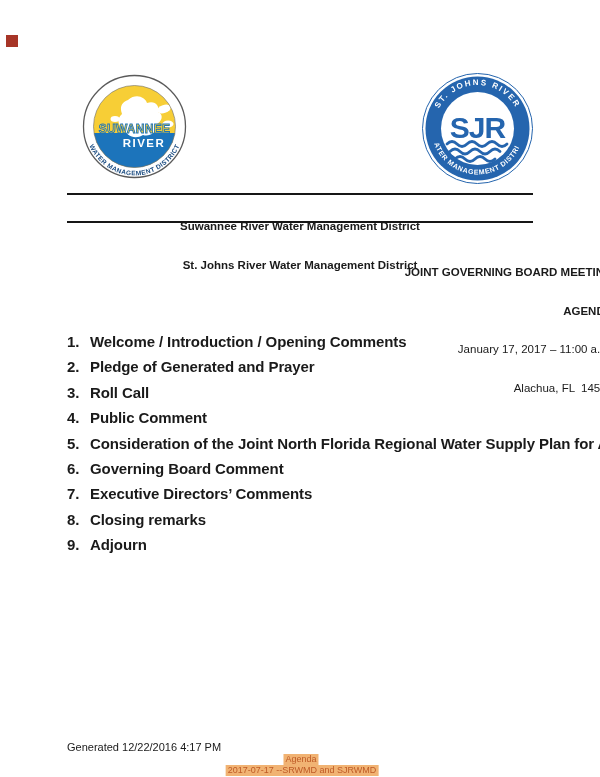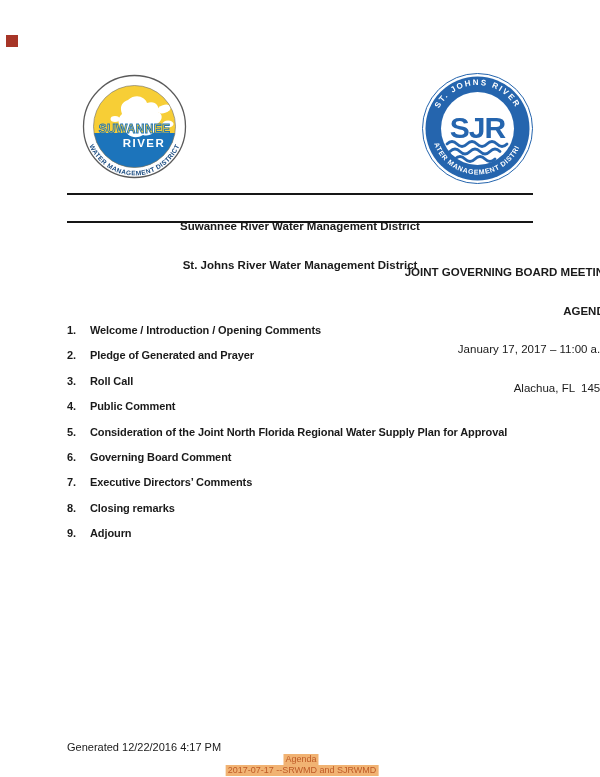--- a/index.html
+++ b/index.html
@@ -26,21 +26,21 @@
   }
 
   
   .title-block {
     left:0; top:240px; width:600px; text-align:right;
     font-size:11.5px; line-height:12.9px; white-space:pre;padding-left:13px;
   }
   .title-block .bold { font-weight:bold; }
 
   
-  .agenda-list { left:67px; top:324px; width:500px; font-size:11px; font-weight:bold; letter-spacing:-0.1px; }
+  .agenda-list { left:67px; top:336px; width:500px; font-size:15px; font-weight:bold; letter-spacing:-0.1px; }
   .agenda-row { display:block; line-height:12px; margin-bottom:13.4px; white-space:nowrap; }
   .agenda-num { display:inline-block; width:23px; }
 
   
   .generated { left:67px; top:741px; font-size:11px; }
   .hl {
     transform:translateX(-50%);
     font-size:9px; line-height:10px; padding:0 2px 1px 2px; white-space:pre;
     background:#F1B373; color:#BE5A26;
   }

